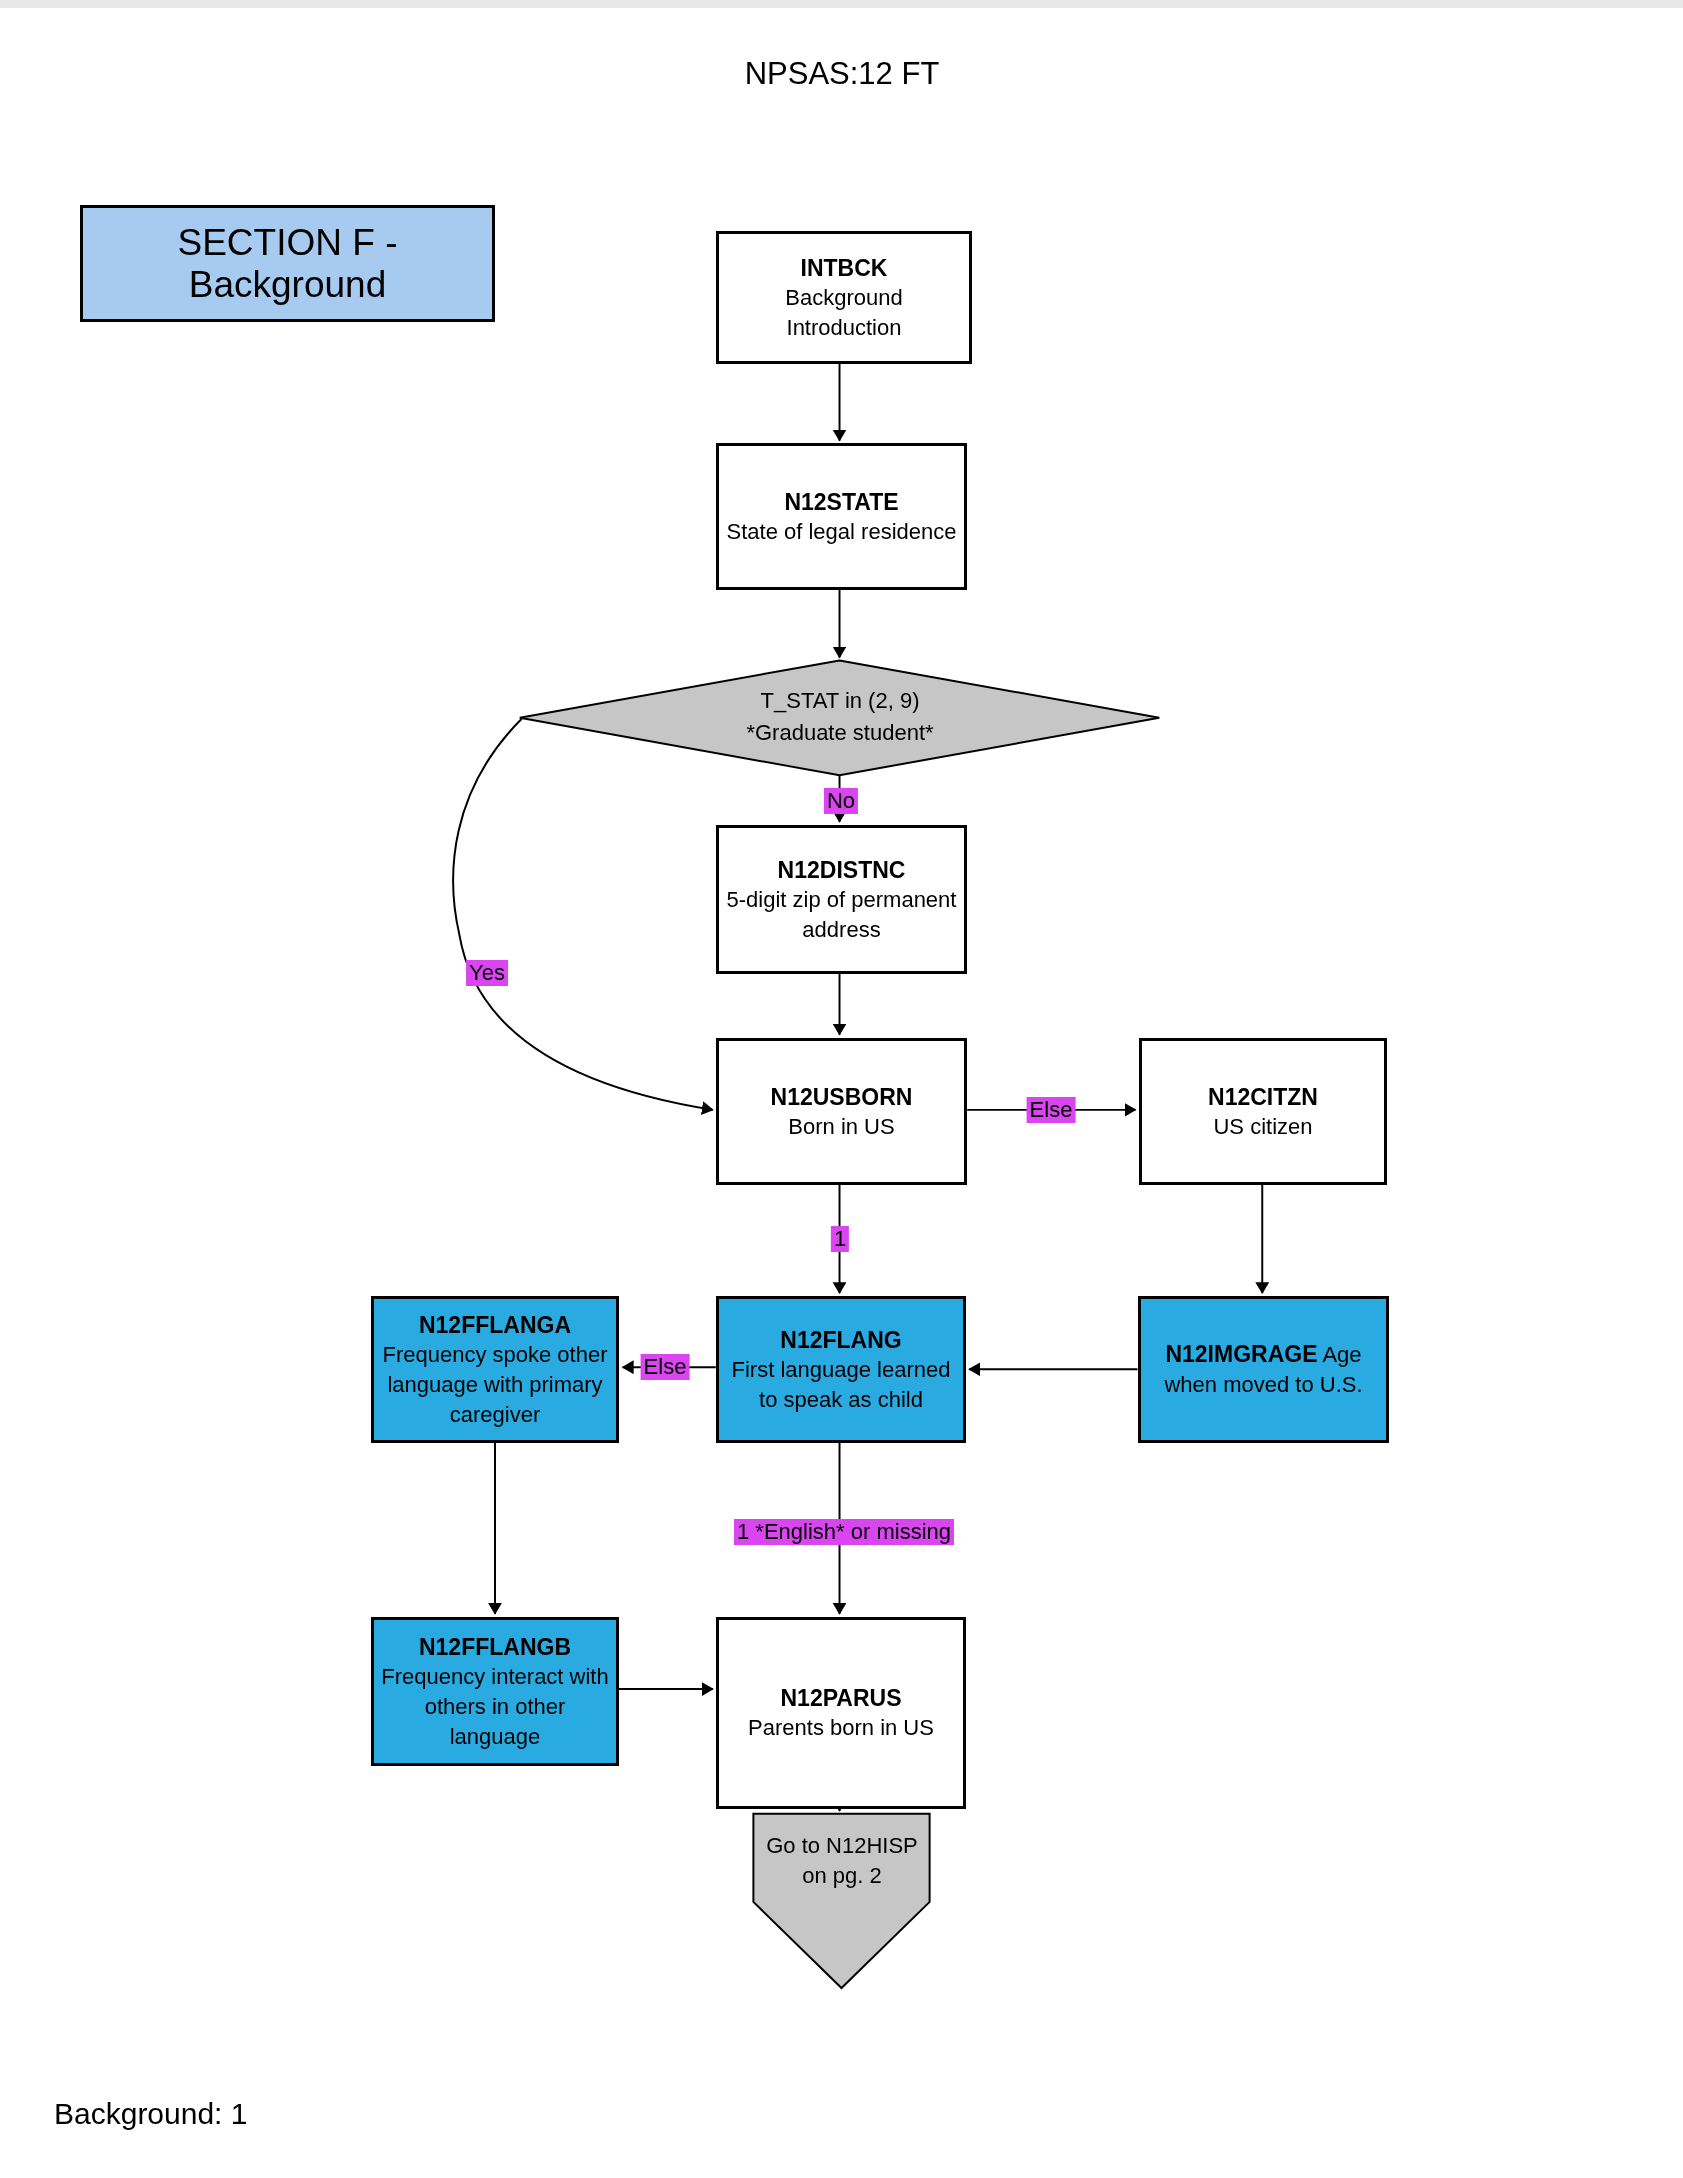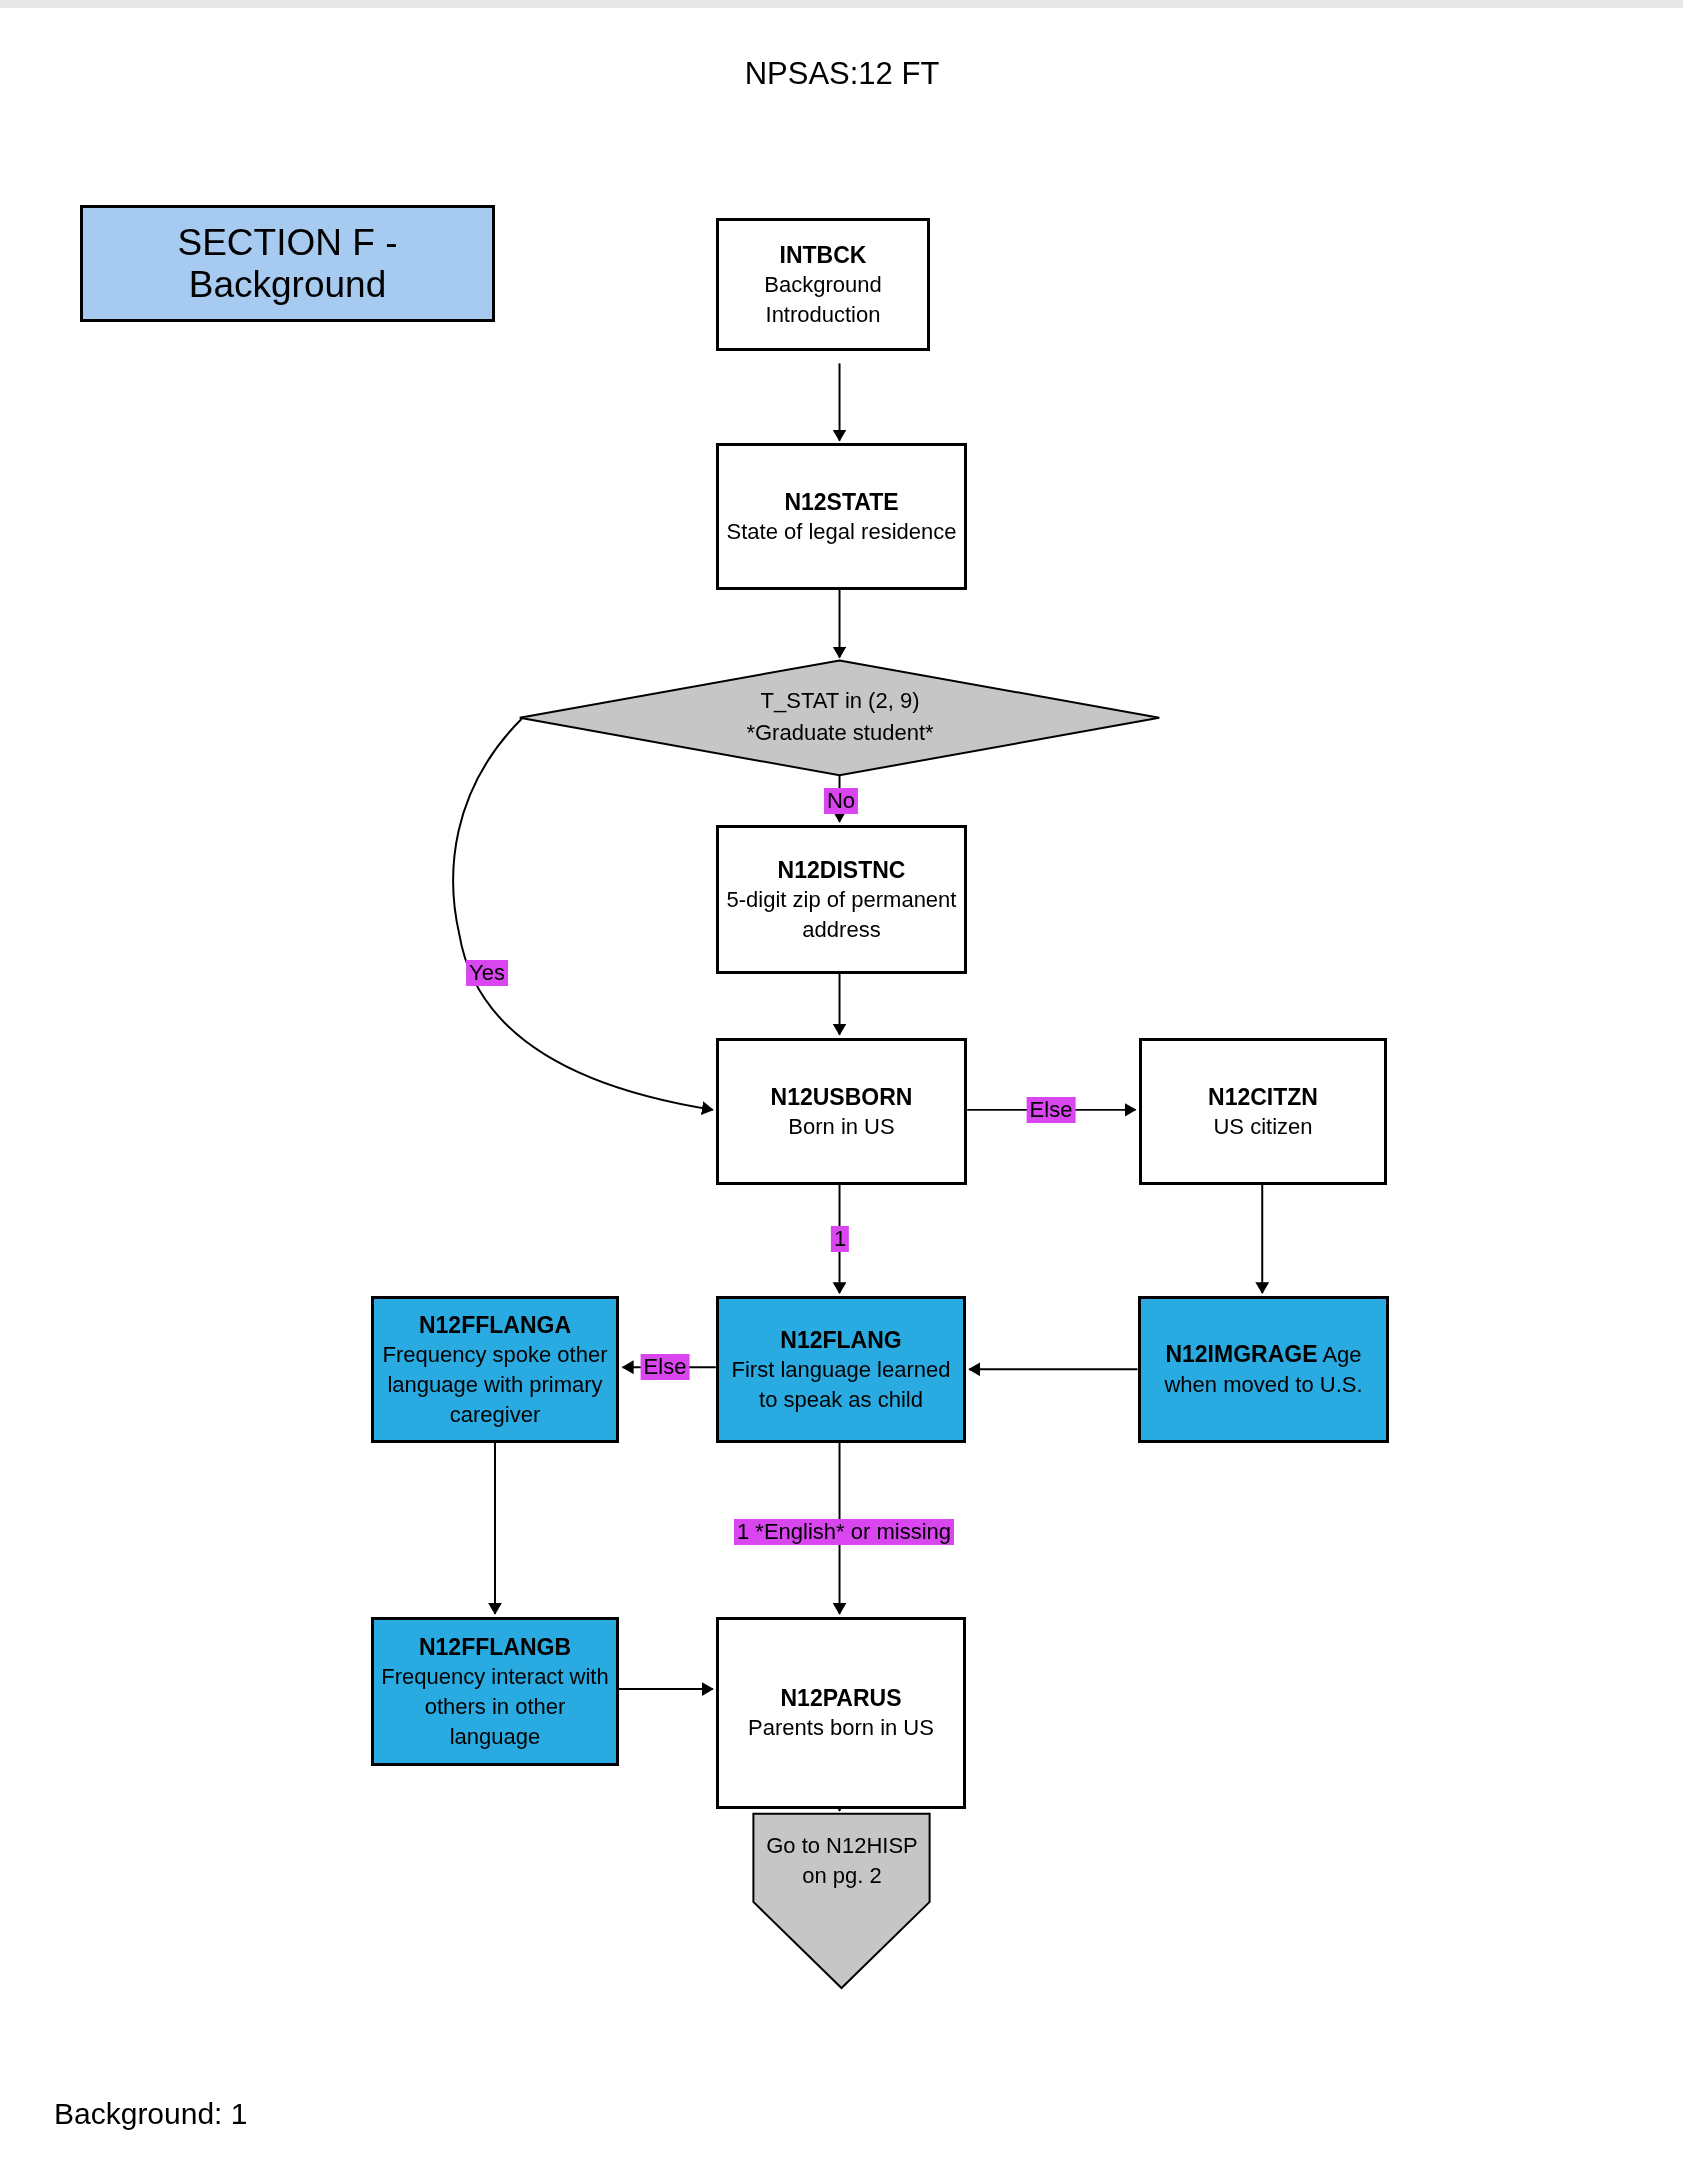--- a/index.html
+++ b/index.html
@@ -79,21 +79,21 @@
     <path class="wire" marker-end="url(#ah)" d="M1275,1188 L1275,1298"></path>
     <path class="wire" marker-end="url(#ah)" d="M1149,1375 L979,1375"></path>
     <path class="wire" marker-end="url(#ah)" d="M723,1373 L629,1373"></path>
     <path class="wire" marker-end="url(#ah)" d="M848,1449 L848,1622"></path>
     <path class="wire" marker-end="url(#ah)" d="M500,1449 L500,1622"></path>
     <path class="wire" marker-end="url(#ah)" d="M625,1698 L720,1698"></path>
     <path class="wire" marker-end="url(#ah)" d="M848,1775 L848,1821"></path>
     <path class="wire" marker-end="url(#ah)" d="M527,718 C455,790 450,875 464,936 C482,1042 588,1092 720,1113"></path>
   </svg>
 
-  <div class="node white" style="left:716px;top:210px;width:214px;height:133px">
+  <div class="node white" style="left:716px;top:223px;width:256px;height:133px">
     <div class="node-id">INTBCK</div>
     <div class="node-desc desc-narrow">Background Introduction</div>
   </div>
 
   <div class="node white" style="left:716px;top:435px;width:251px;height:147px">
     <div class="node-id">N12STATE</div>
     <div class="node-desc">State of legal residence</div>
   </div>
 
   <div class="diamond-label">

